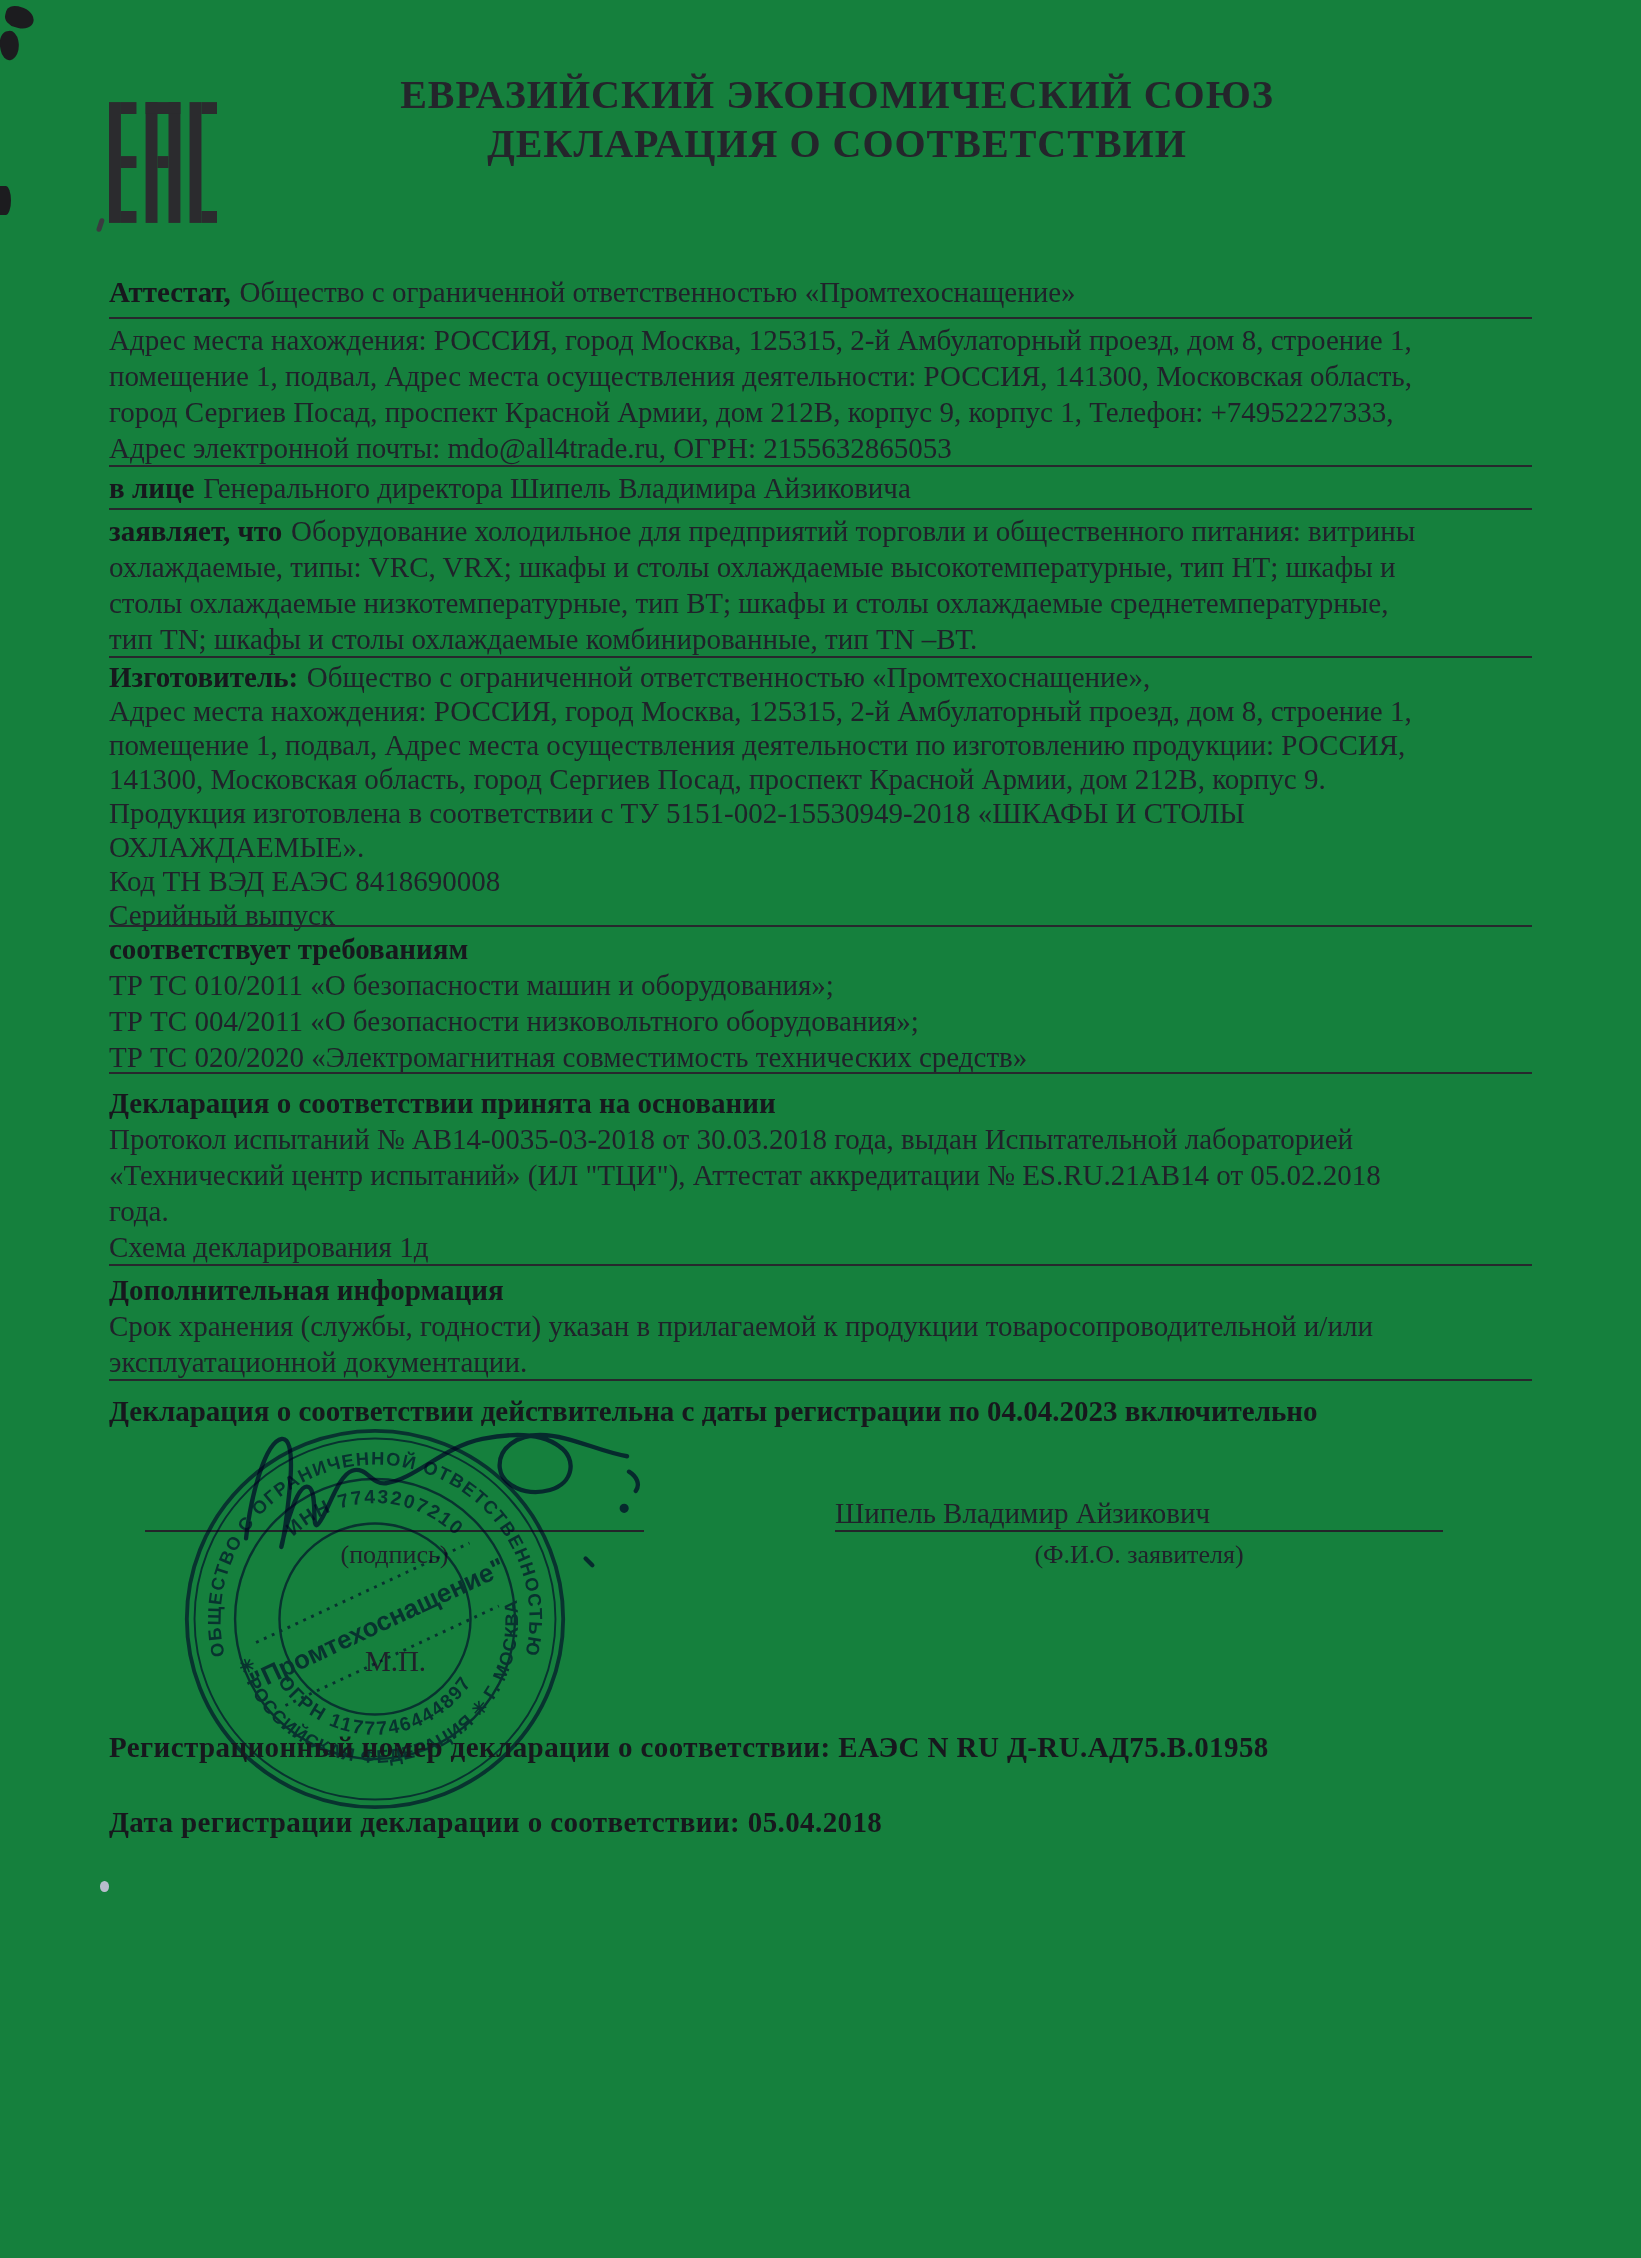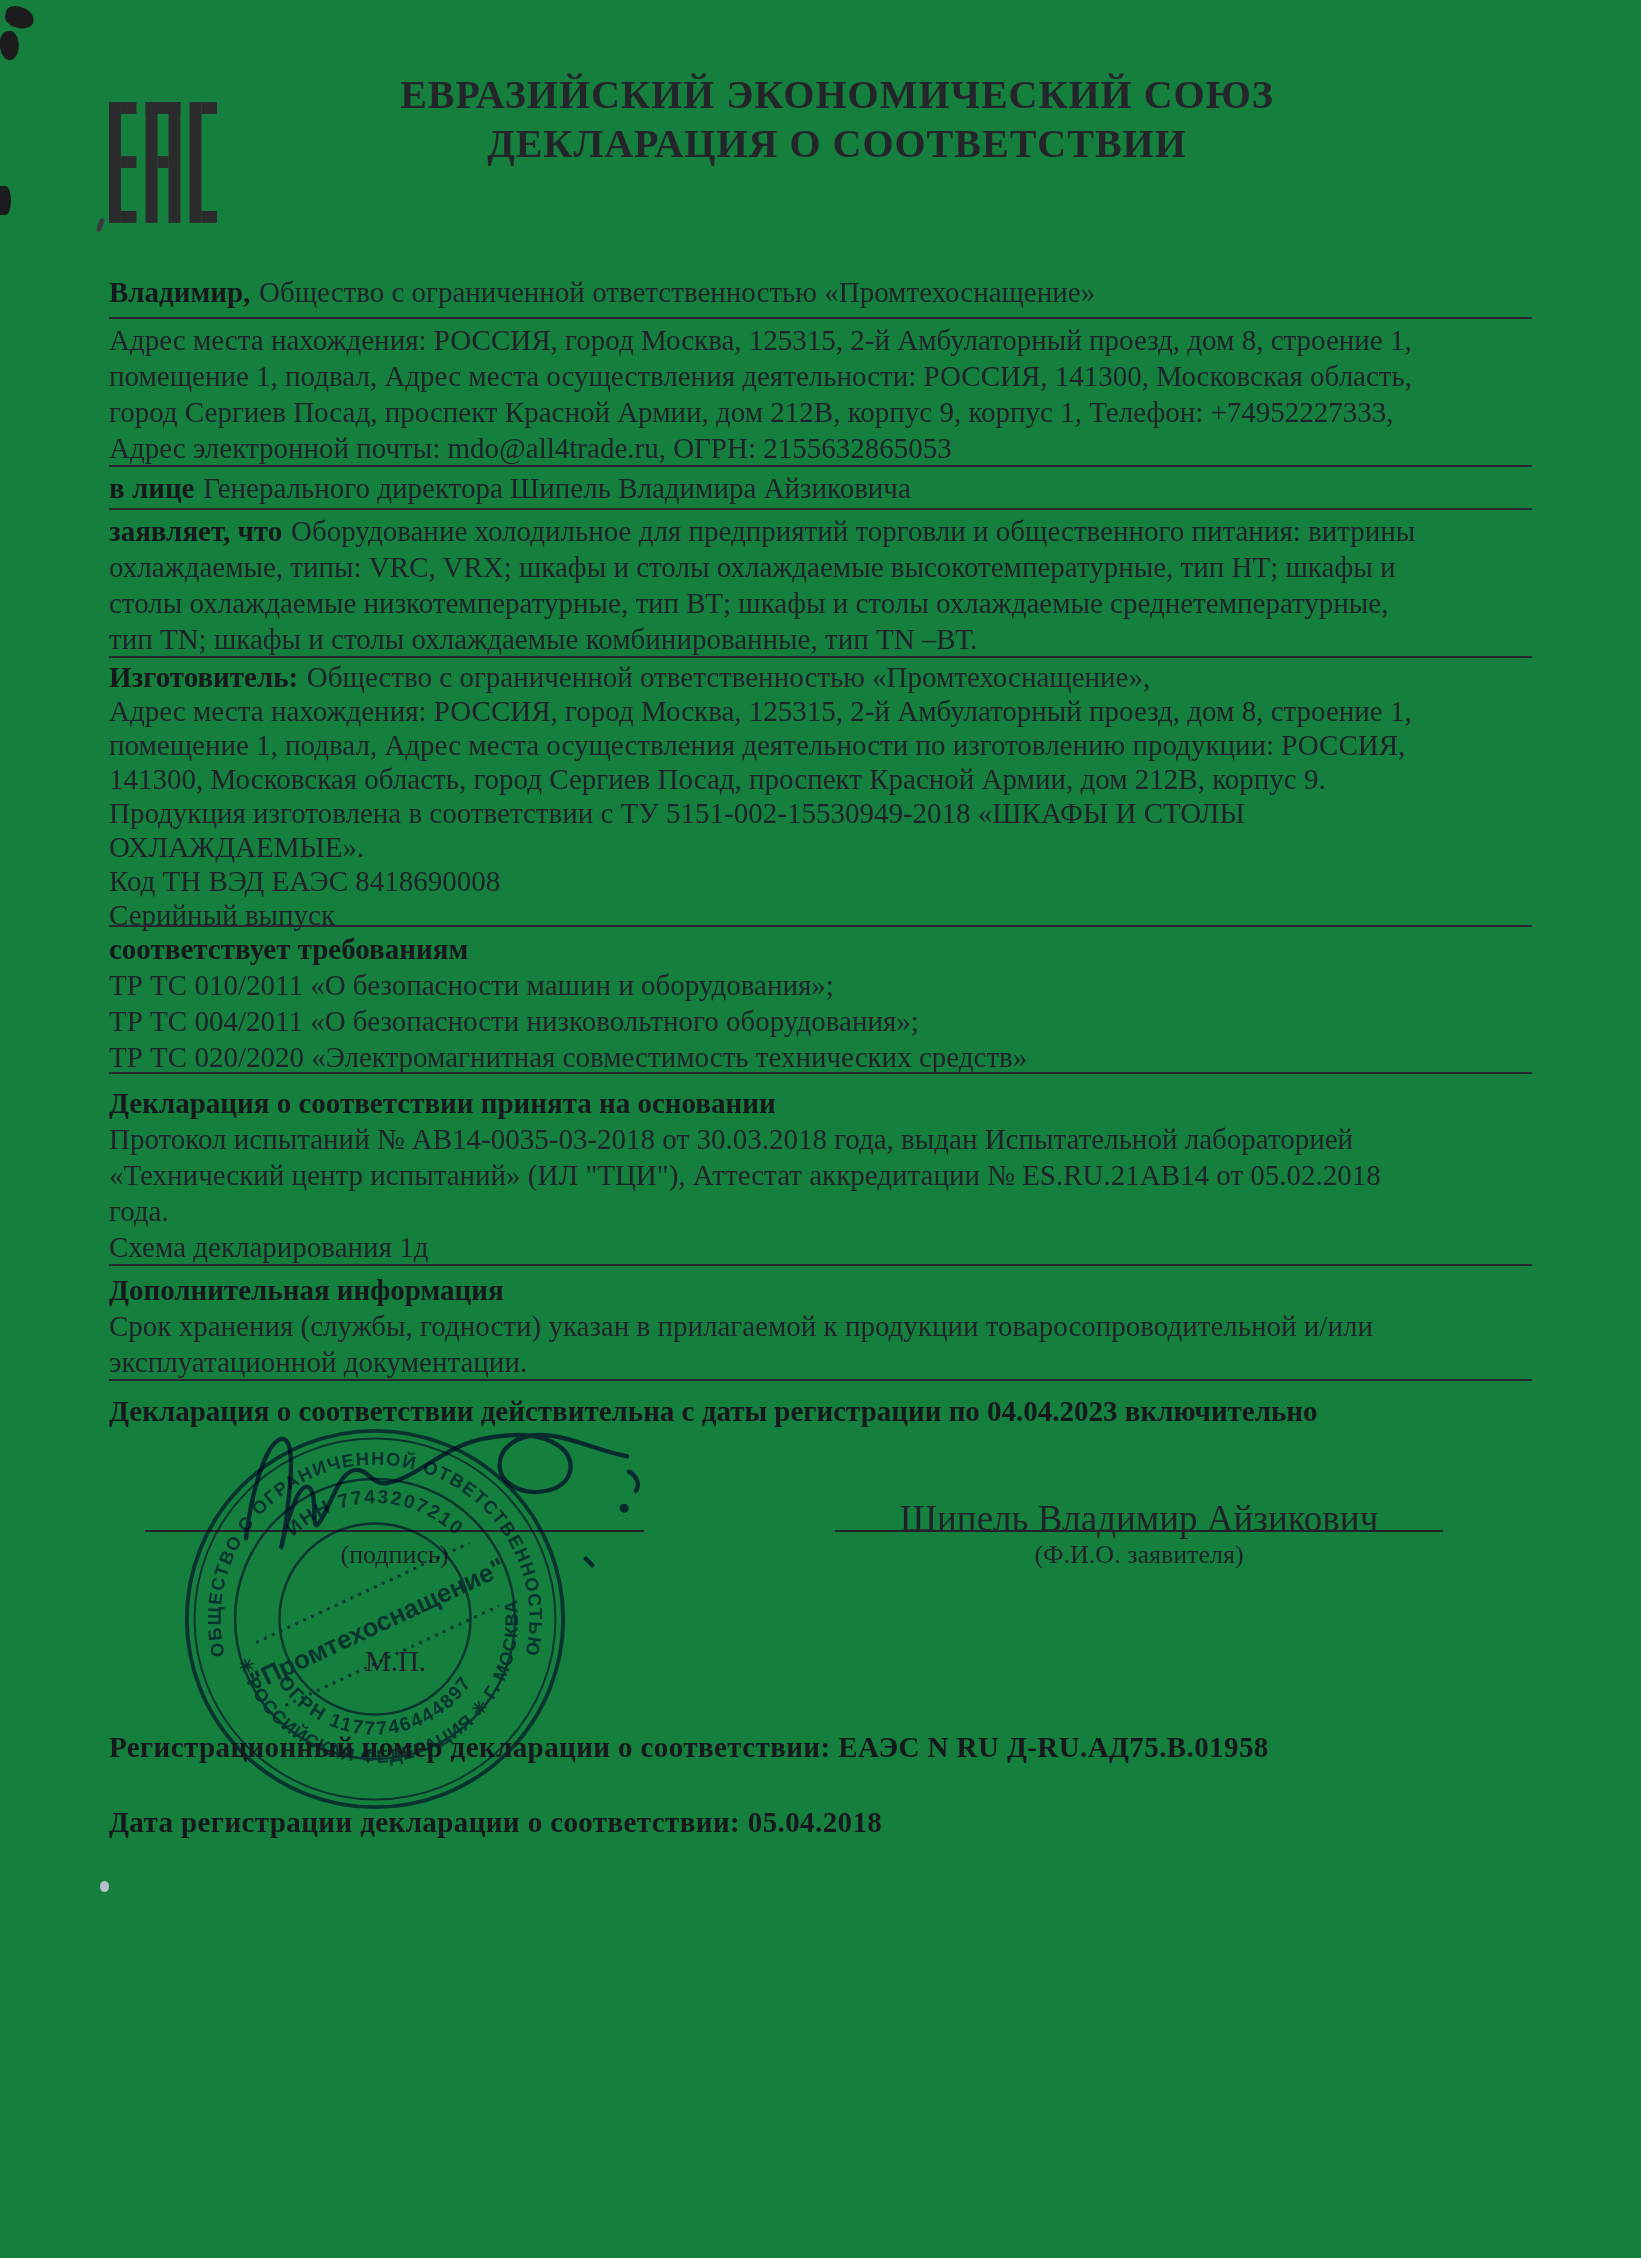--- a/index.html
+++ b/index.html
@@ -22,21 +22,21 @@
   .rule{position:absolute;left:109px;width:1423px;border-top:2.4px solid #27282d;}
 
   .sec{position:absolute;left:109px;width:1429px;font-size:29px;line-height:36px;}
   .sec .line{white-space:nowrap;}
   .sec b{margin-right:8.7px;color:#17181d;}
   .tight{line-height:34px;}
   .heading{font-weight:bold;color:#17181d;}
 
   .sig-line{position:absolute;border-top:2.4px solid #232429;}
   .sig-cap{position:absolute;font-size:26px;text-align:center;}
-  .fio-name{position:absolute;font-size:37px;text-align:center;}
+  .fio-name{position:absolute;font-size:29px;}
   .mp{position:absolute;font-size:29px;text-align:center;margin-top:44px;}
 
   .stamp{position:absolute;left:182px;top:1426px;width:386px;height:386px;
          mix-blend-mode:multiply;opacity:.88;}
   .signature{position:absolute;left:193px;top:1379px;width:463px;height:222px;
          mix-blend-mode:multiply;opacity:.95;}
 
   .reg{position:absolute;left:109px;width:1468px;font-size:29px;font-weight:bold;
        color:#17181d;letter-spacing:0.4px;white-space:nowrap;}
 </style>
@@ -66,21 +66,21 @@
       <rect x="101" y="119" width="17" height="13"></rect>
     </g>
   </svg>
 
   <div class="title">
     <div>ЕВРАЗИЙСКИЙ ЭКОНОМИЧЕСКИЙ СОЮЗ</div>
     <div>ДЕКЛАРАЦИЯ О СООТВЕТСТВИИ</div>
   </div>
 
   <div class="sec" style="top:274px">
-    <div class="line"><b>Владимир,</b><span>Общество с ограниченной ответственностью «Промтехоснащение»</span></div>
+    <div class="line"><b>Аттестат,</b><span>Общество с ограниченной ответственностью «Промтехоснащение»</span></div>
   </div>
   <div class="rule" style="top:317px"></div>
 
   <div class="sec" style="top:322px">
     <div class="line">Адрес места нахождения: РОССИЯ, город Москва, 125315, 2-й Амбулаторный проезд, дом 8, строение 1,</div>
     <div class="line">помещение 1, подвал, Адрес места осуществления деятельности: РОССИЯ, 141300, Московская область,</div>
     <div class="line">город Сергиев Посад, проспект Красной Армии, дом 212В, корпус 9, корпус 1, Телефон: +74952227333,</div>
     <div class="line">Адрес электронной почты: mdo@all4trade.ru, ОГРН: 2155632865053</div>
   </div>
   <div class="rule" style="top:465px"></div>

